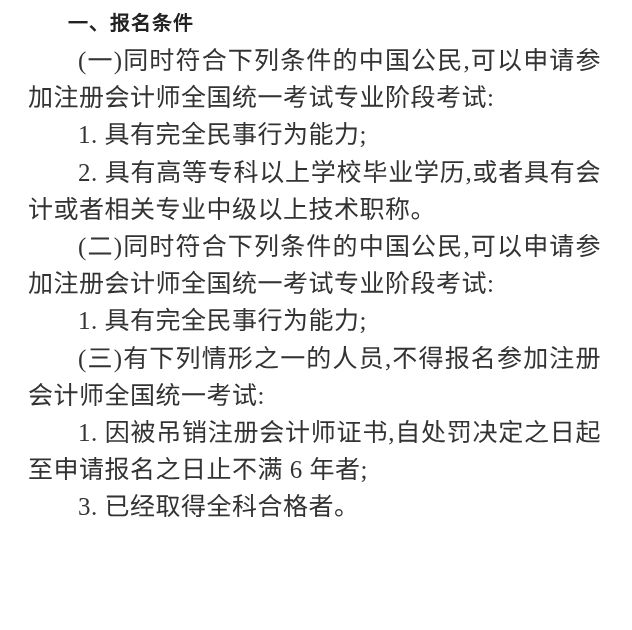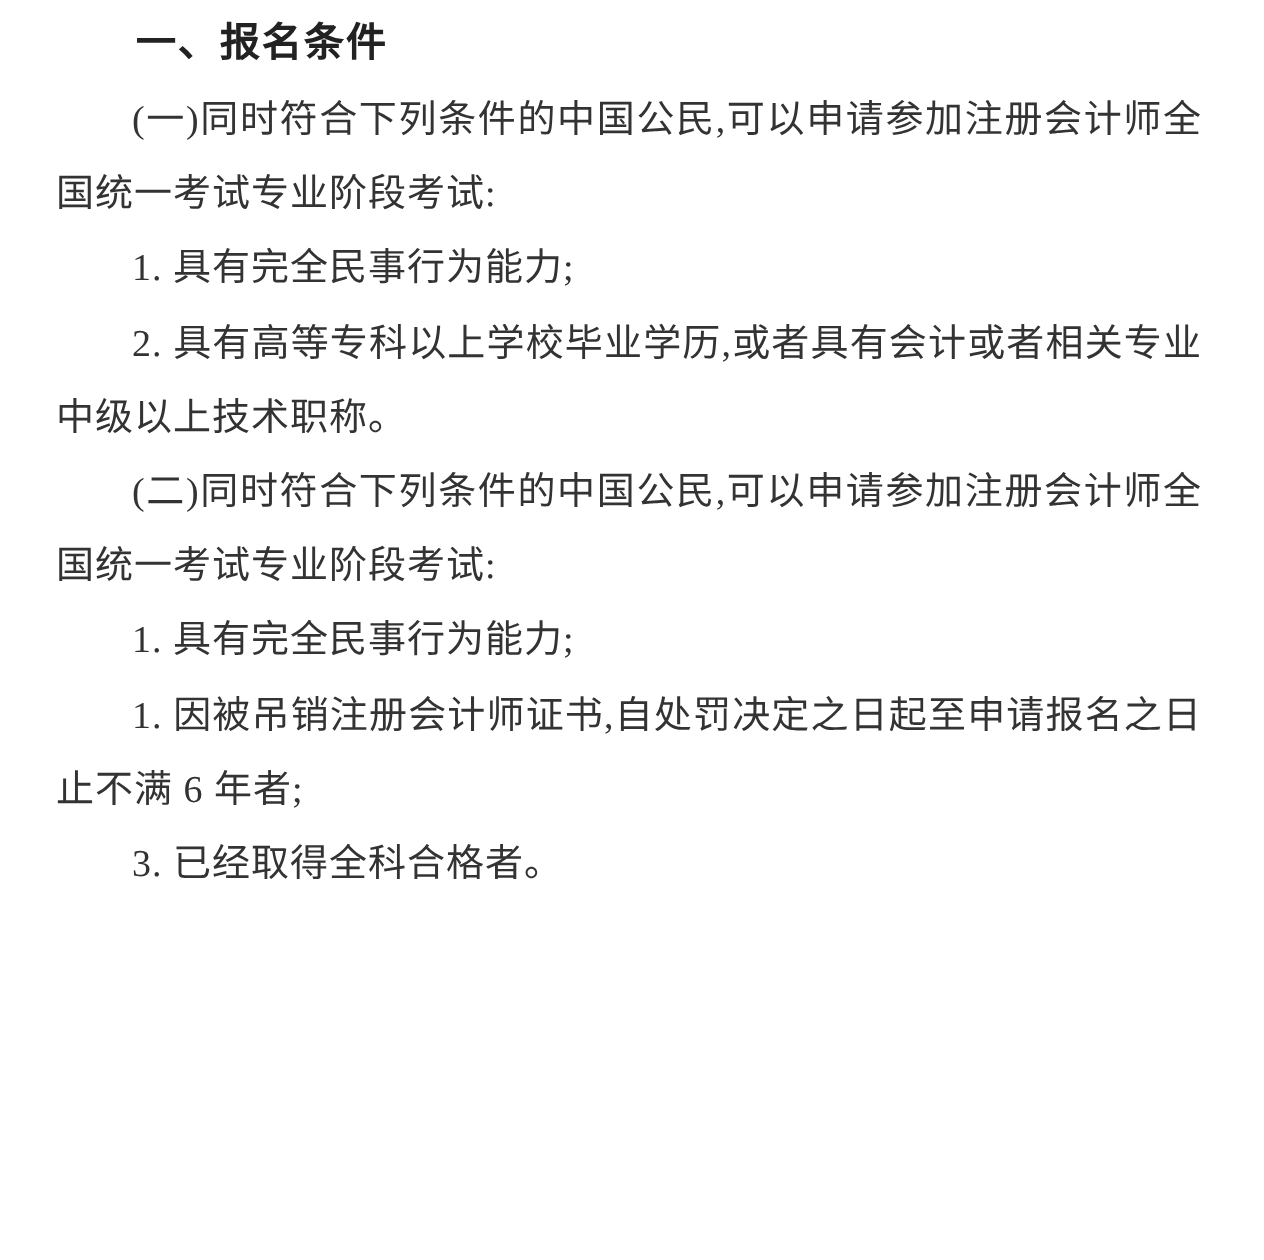--- a/index.html
+++ b/index.html
@@ -15,44 +15,45 @@
   }
   .doc {
     box-sizing: border-box;
     width: 632px;
     height: 630px;
     padding: 5px 31px 0 28px;
     color: #333333;
   }
   .doc-heading {
     margin: 0;
-    font-family: Liberation Mono, monospace;
+    font-family: Liberation Serif, serif;
     font-weight: 700;
     font-size: 20px;
     line-height: 37px;
     text-indent: 2em;
     color: #222222;
     letter-spacing: 1px;
   }
   .para {
     margin: 0;
-    font-size: 19px;
+    font-size: 25px;
     line-height: 37.2px;
     text-align: justify;
     text-indent: 2em;
     letter-spacing: 0.5px;
     word-break: break-all;
   }
 </style>
 </head>
 <body>
 
 <div class="doc">
   <h1 class="doc-heading">一、报名条件</h1>
 
   <p class="para">(一)同时符合下列条件的中国公民,可以申请参加注册会计师全国统一考试专业阶段考试:</p>
   <p class="para">1. 具有完全民事行为能力;</p>
   <p class="para">2. 具有高等专科以上学校毕业学历,或者具有会计或者相关专业中级以上技术职称。</p>
   <p class="para">(二)同时符合下列条件的中国公民,可以申请参加注册会计师全国统一考试专业阶段考试:</p>
   <p class="para">1. 具有完全民事行为能力;</p>
+  <p class="para">(三)有下列情形之一的人员,不得报名参加注册会计师全国统一考试:</p>
   <p class="para">1. 因被吊销注册会计师证书,自处罚决定之日起至申请报名之日止不满 6 年者;</p>
   <p class="para">3. 已经取得全科合格者。</p>
 </div>
 
 </body></html>

